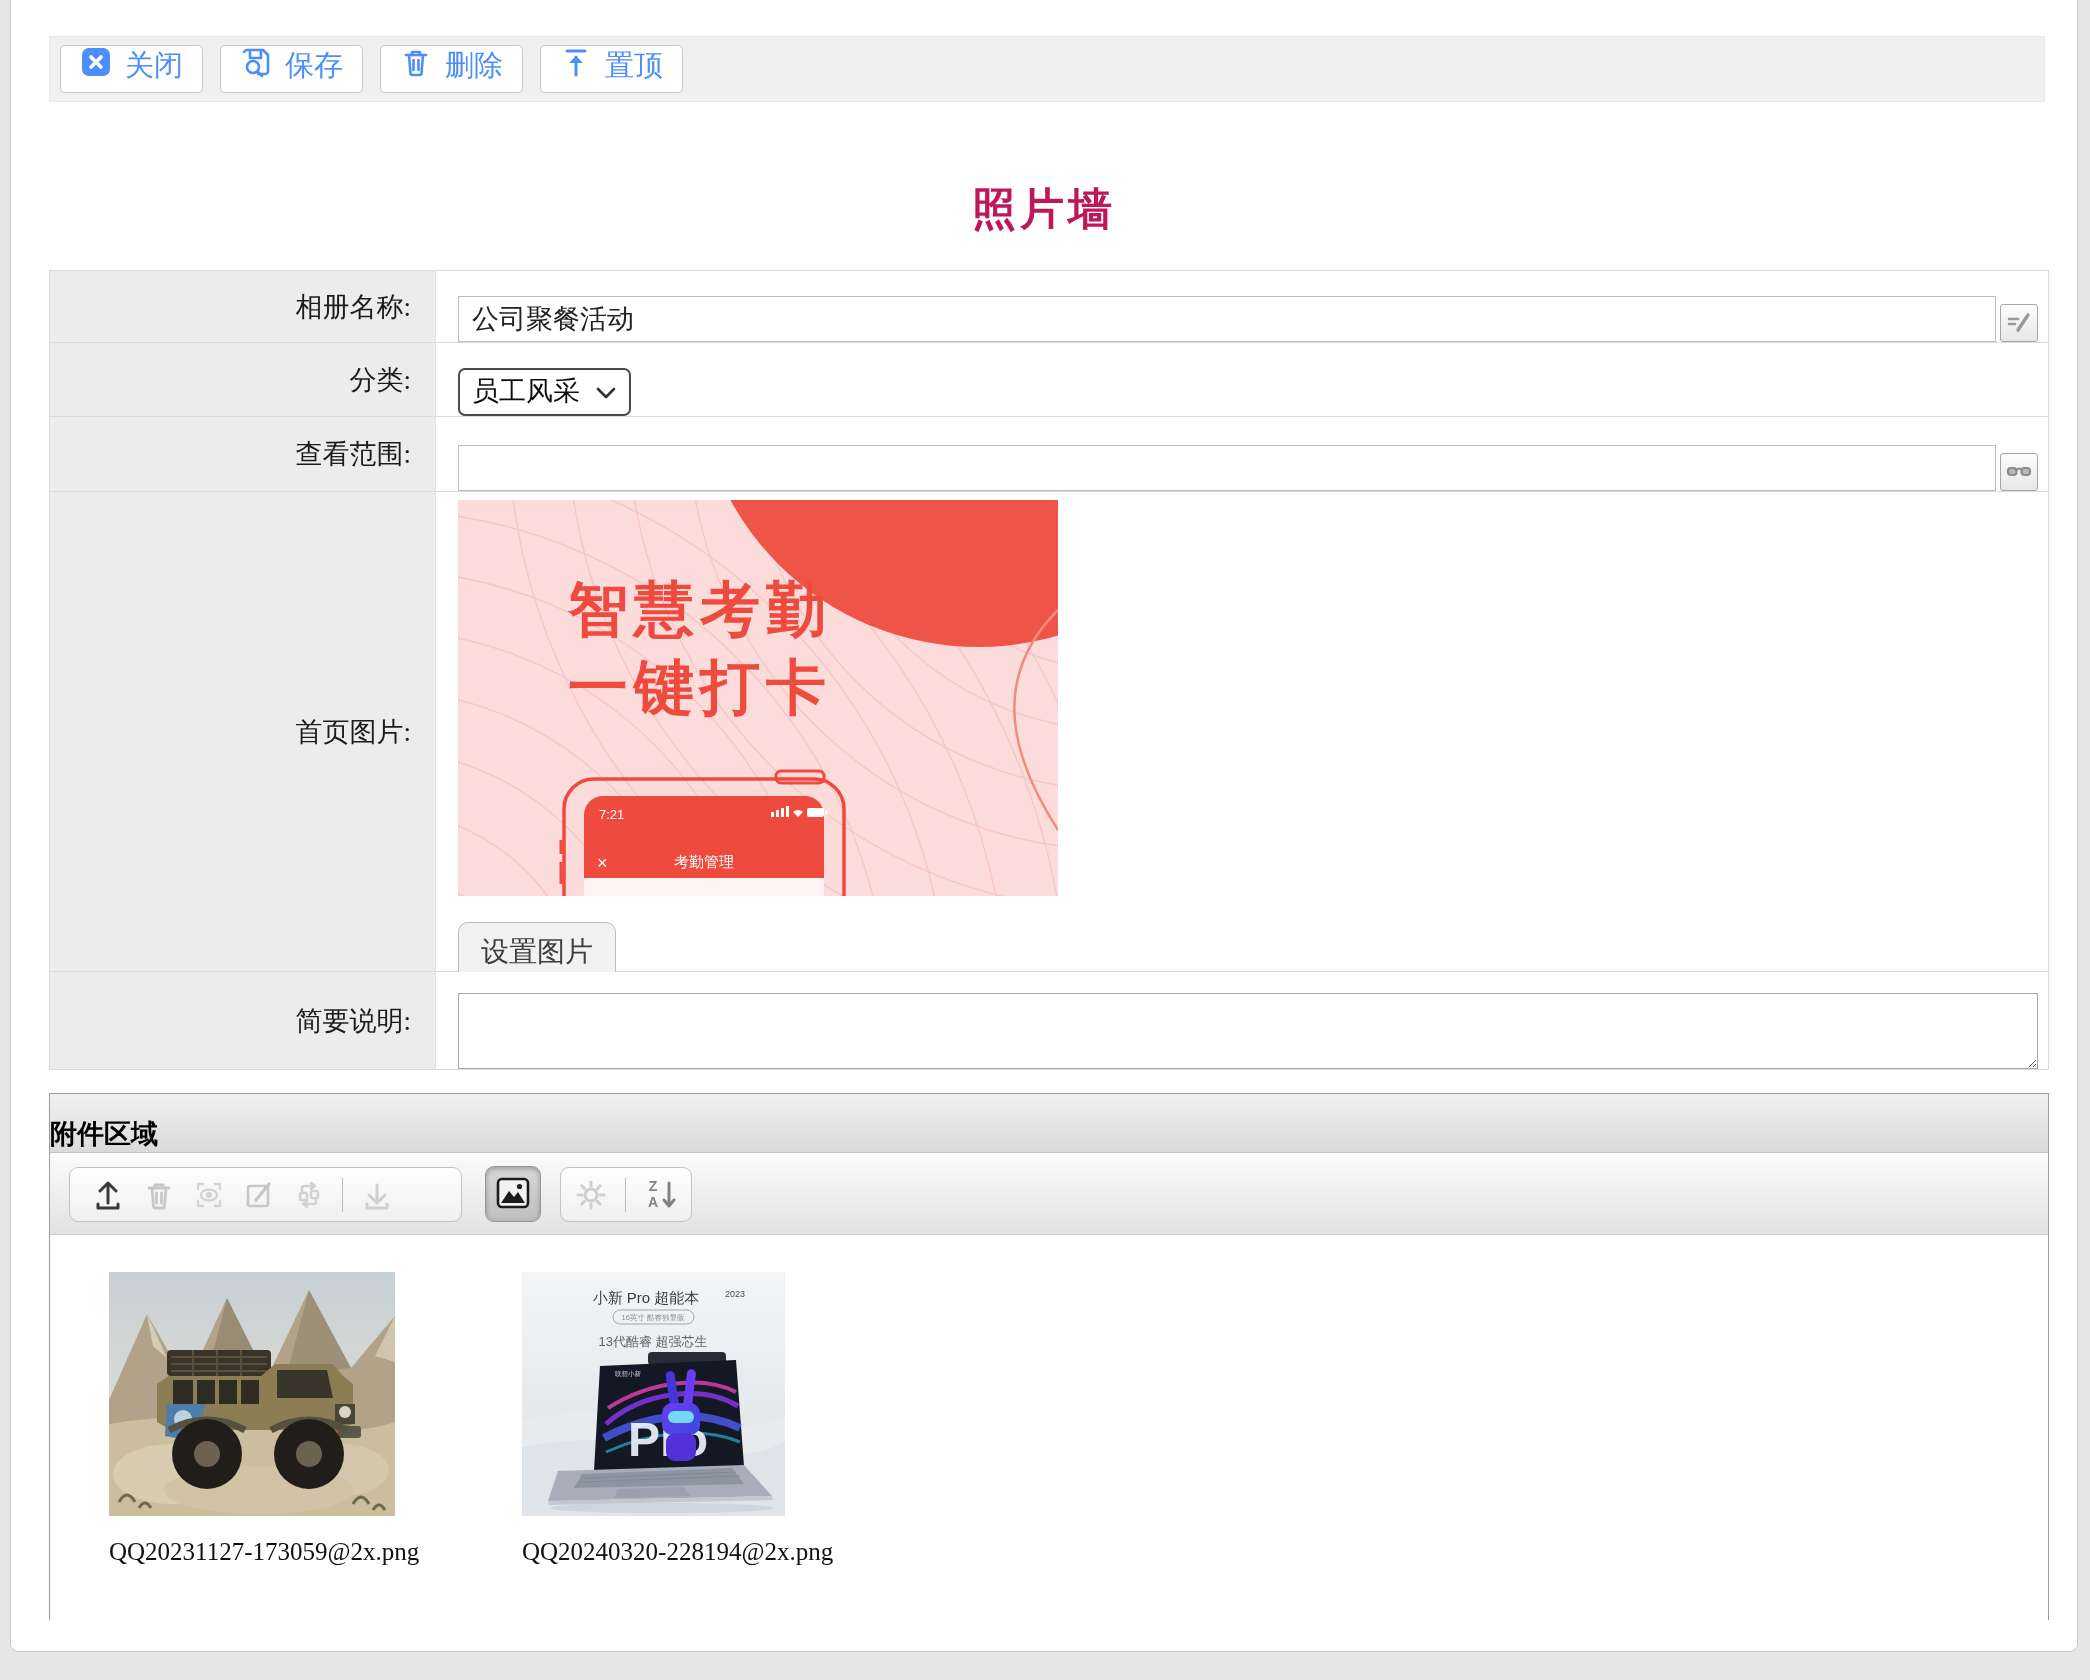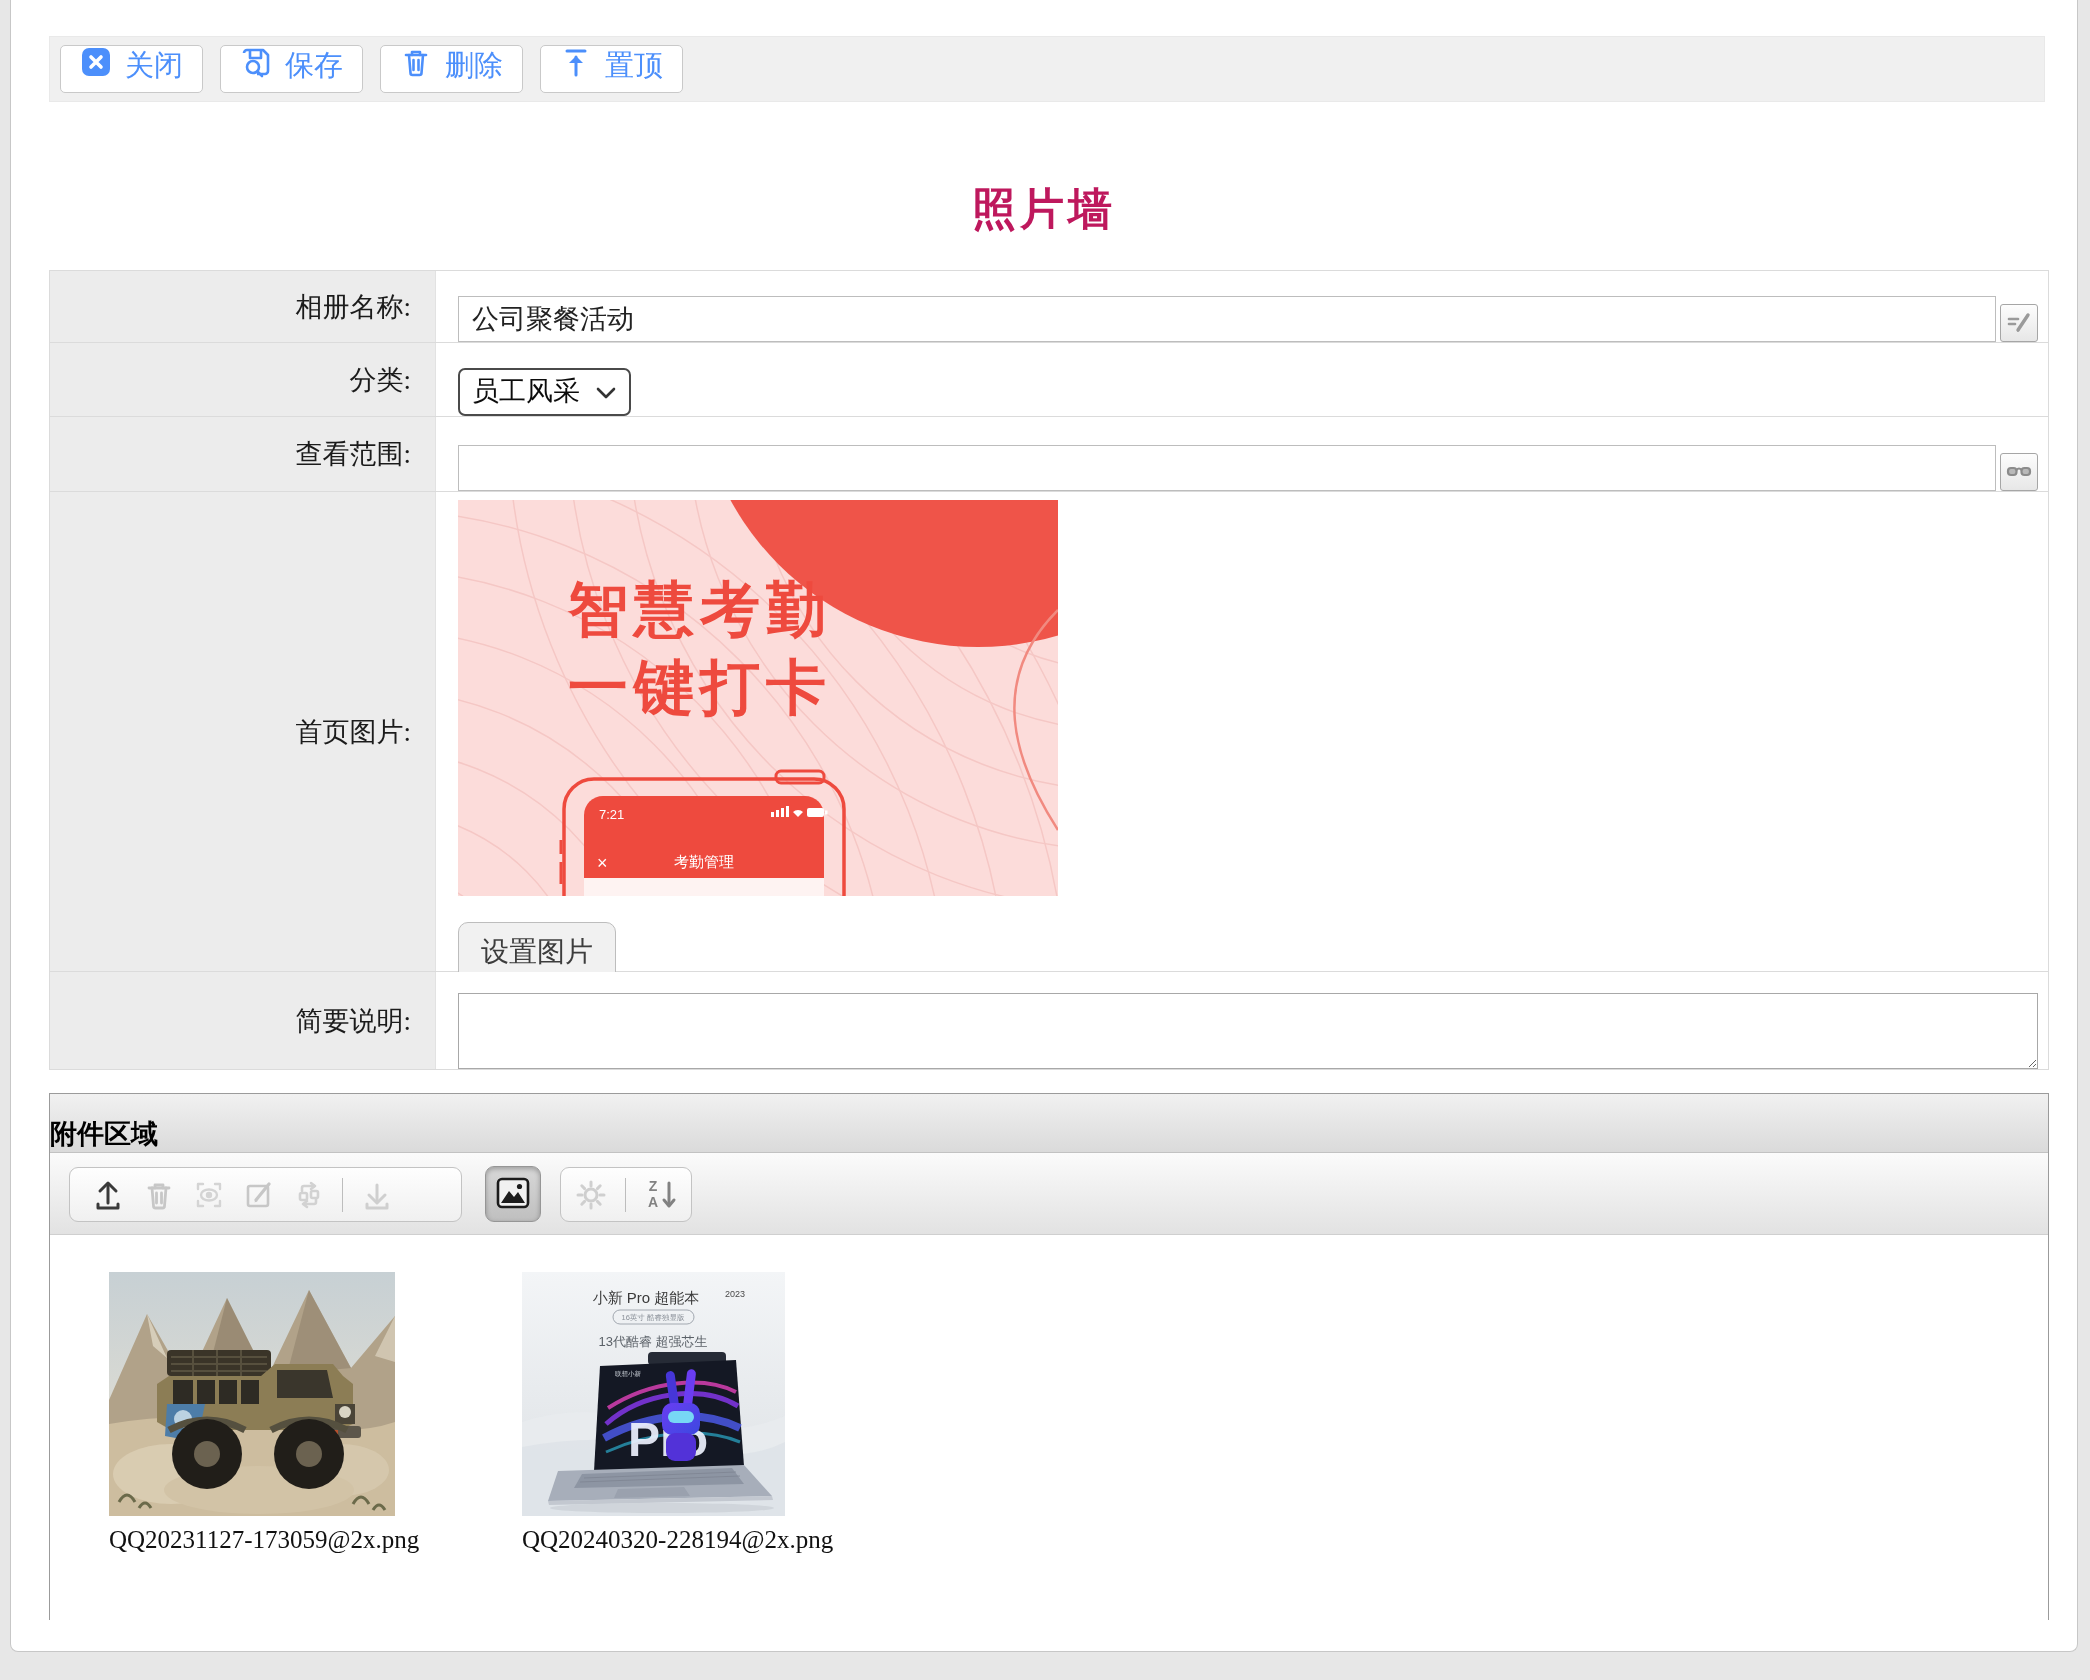--- a/index.html
+++ b/index.html
@@ -105,21 +105,21 @@
     background:linear-gradient(#d8d8d8,#bfbfbf);
     box-shadow:inset 0 2px 5px rgba(0,0,0,.28);
     display:flex;align-items:center;justify-content:center;cursor:pointer;
   }
   .attach-content{position:relative;height:386px;background:#fff;}
   .thumb{position:absolute;top:37px;cursor:pointer;}
   .thumb1{left:59px;width:286px;}
   .thumb2{left:472px;width:263px;}
   .thumb svg{display:block;}
   .caption{
-    margin-top:10px;text-align:center;font-family:"Liberation Serif",serif;
+    margin-top:22px;text-align:center;font-family:"Liberation Serif",serif;
     font-size:25px;color:#111;white-space:nowrap;
   }
 </style>
 </head>
 <body>
 
 <div class="page">
 
   <div class="toolbar">
     <button class="tb-btn">

